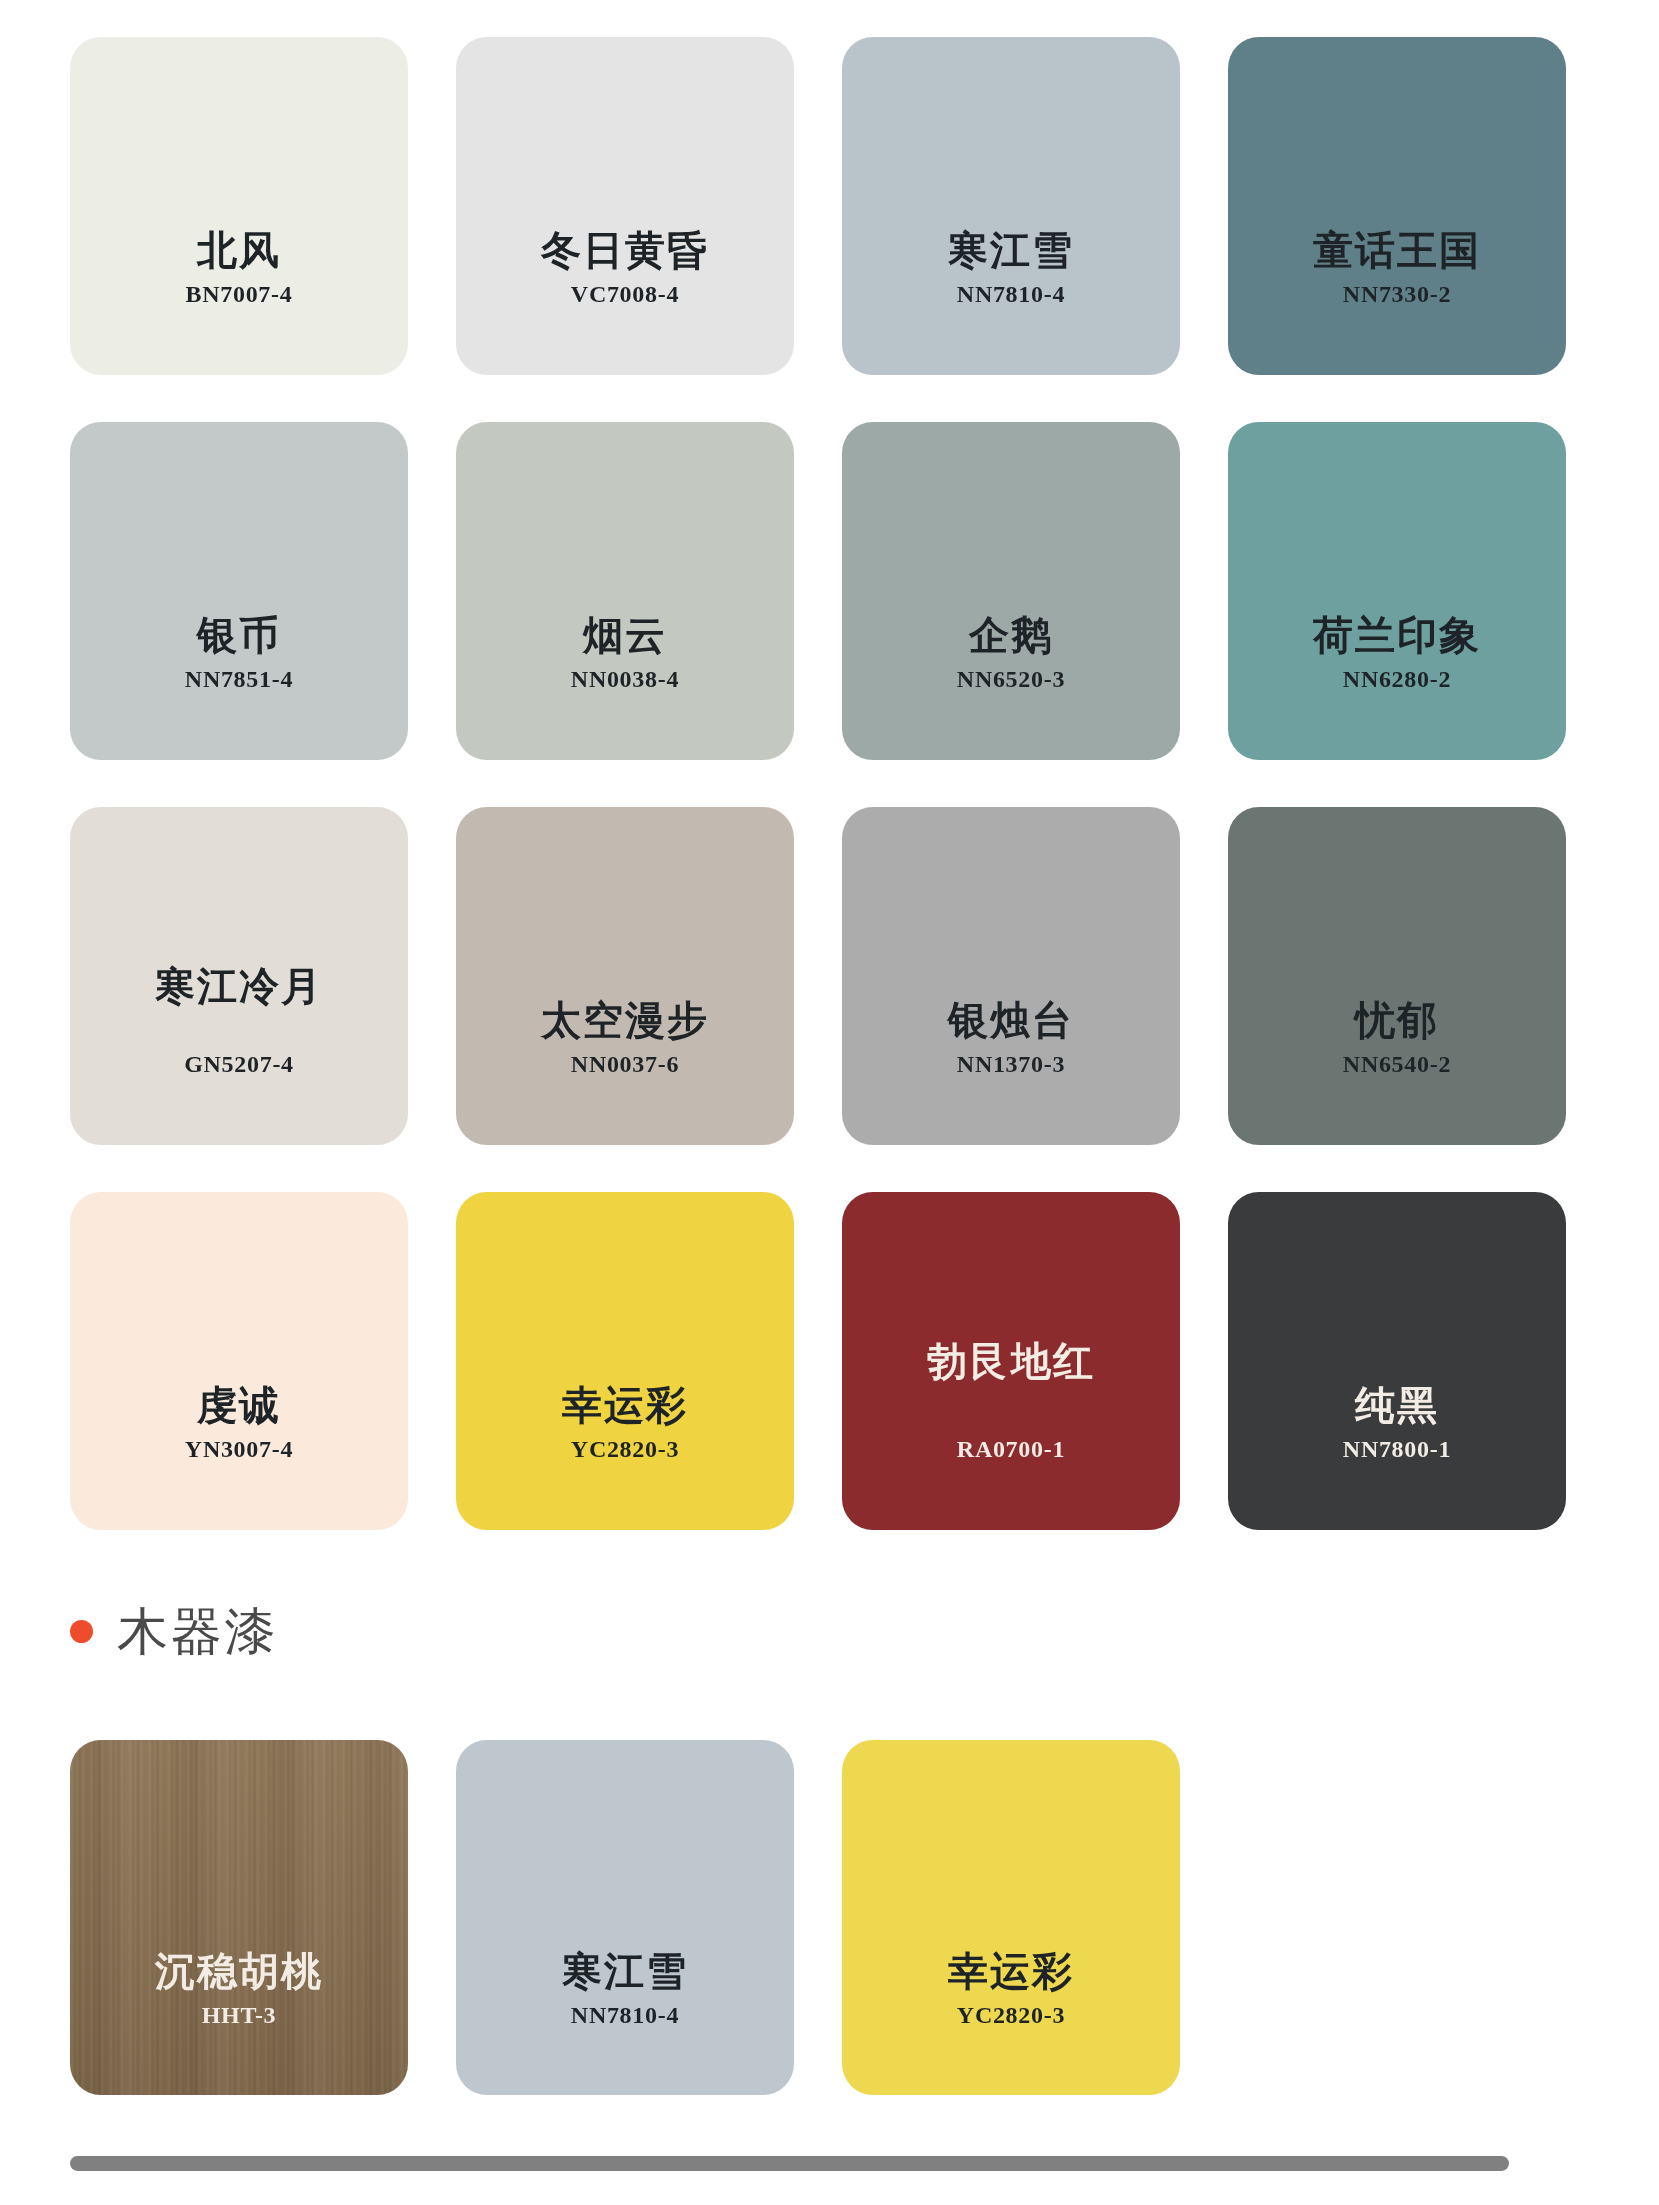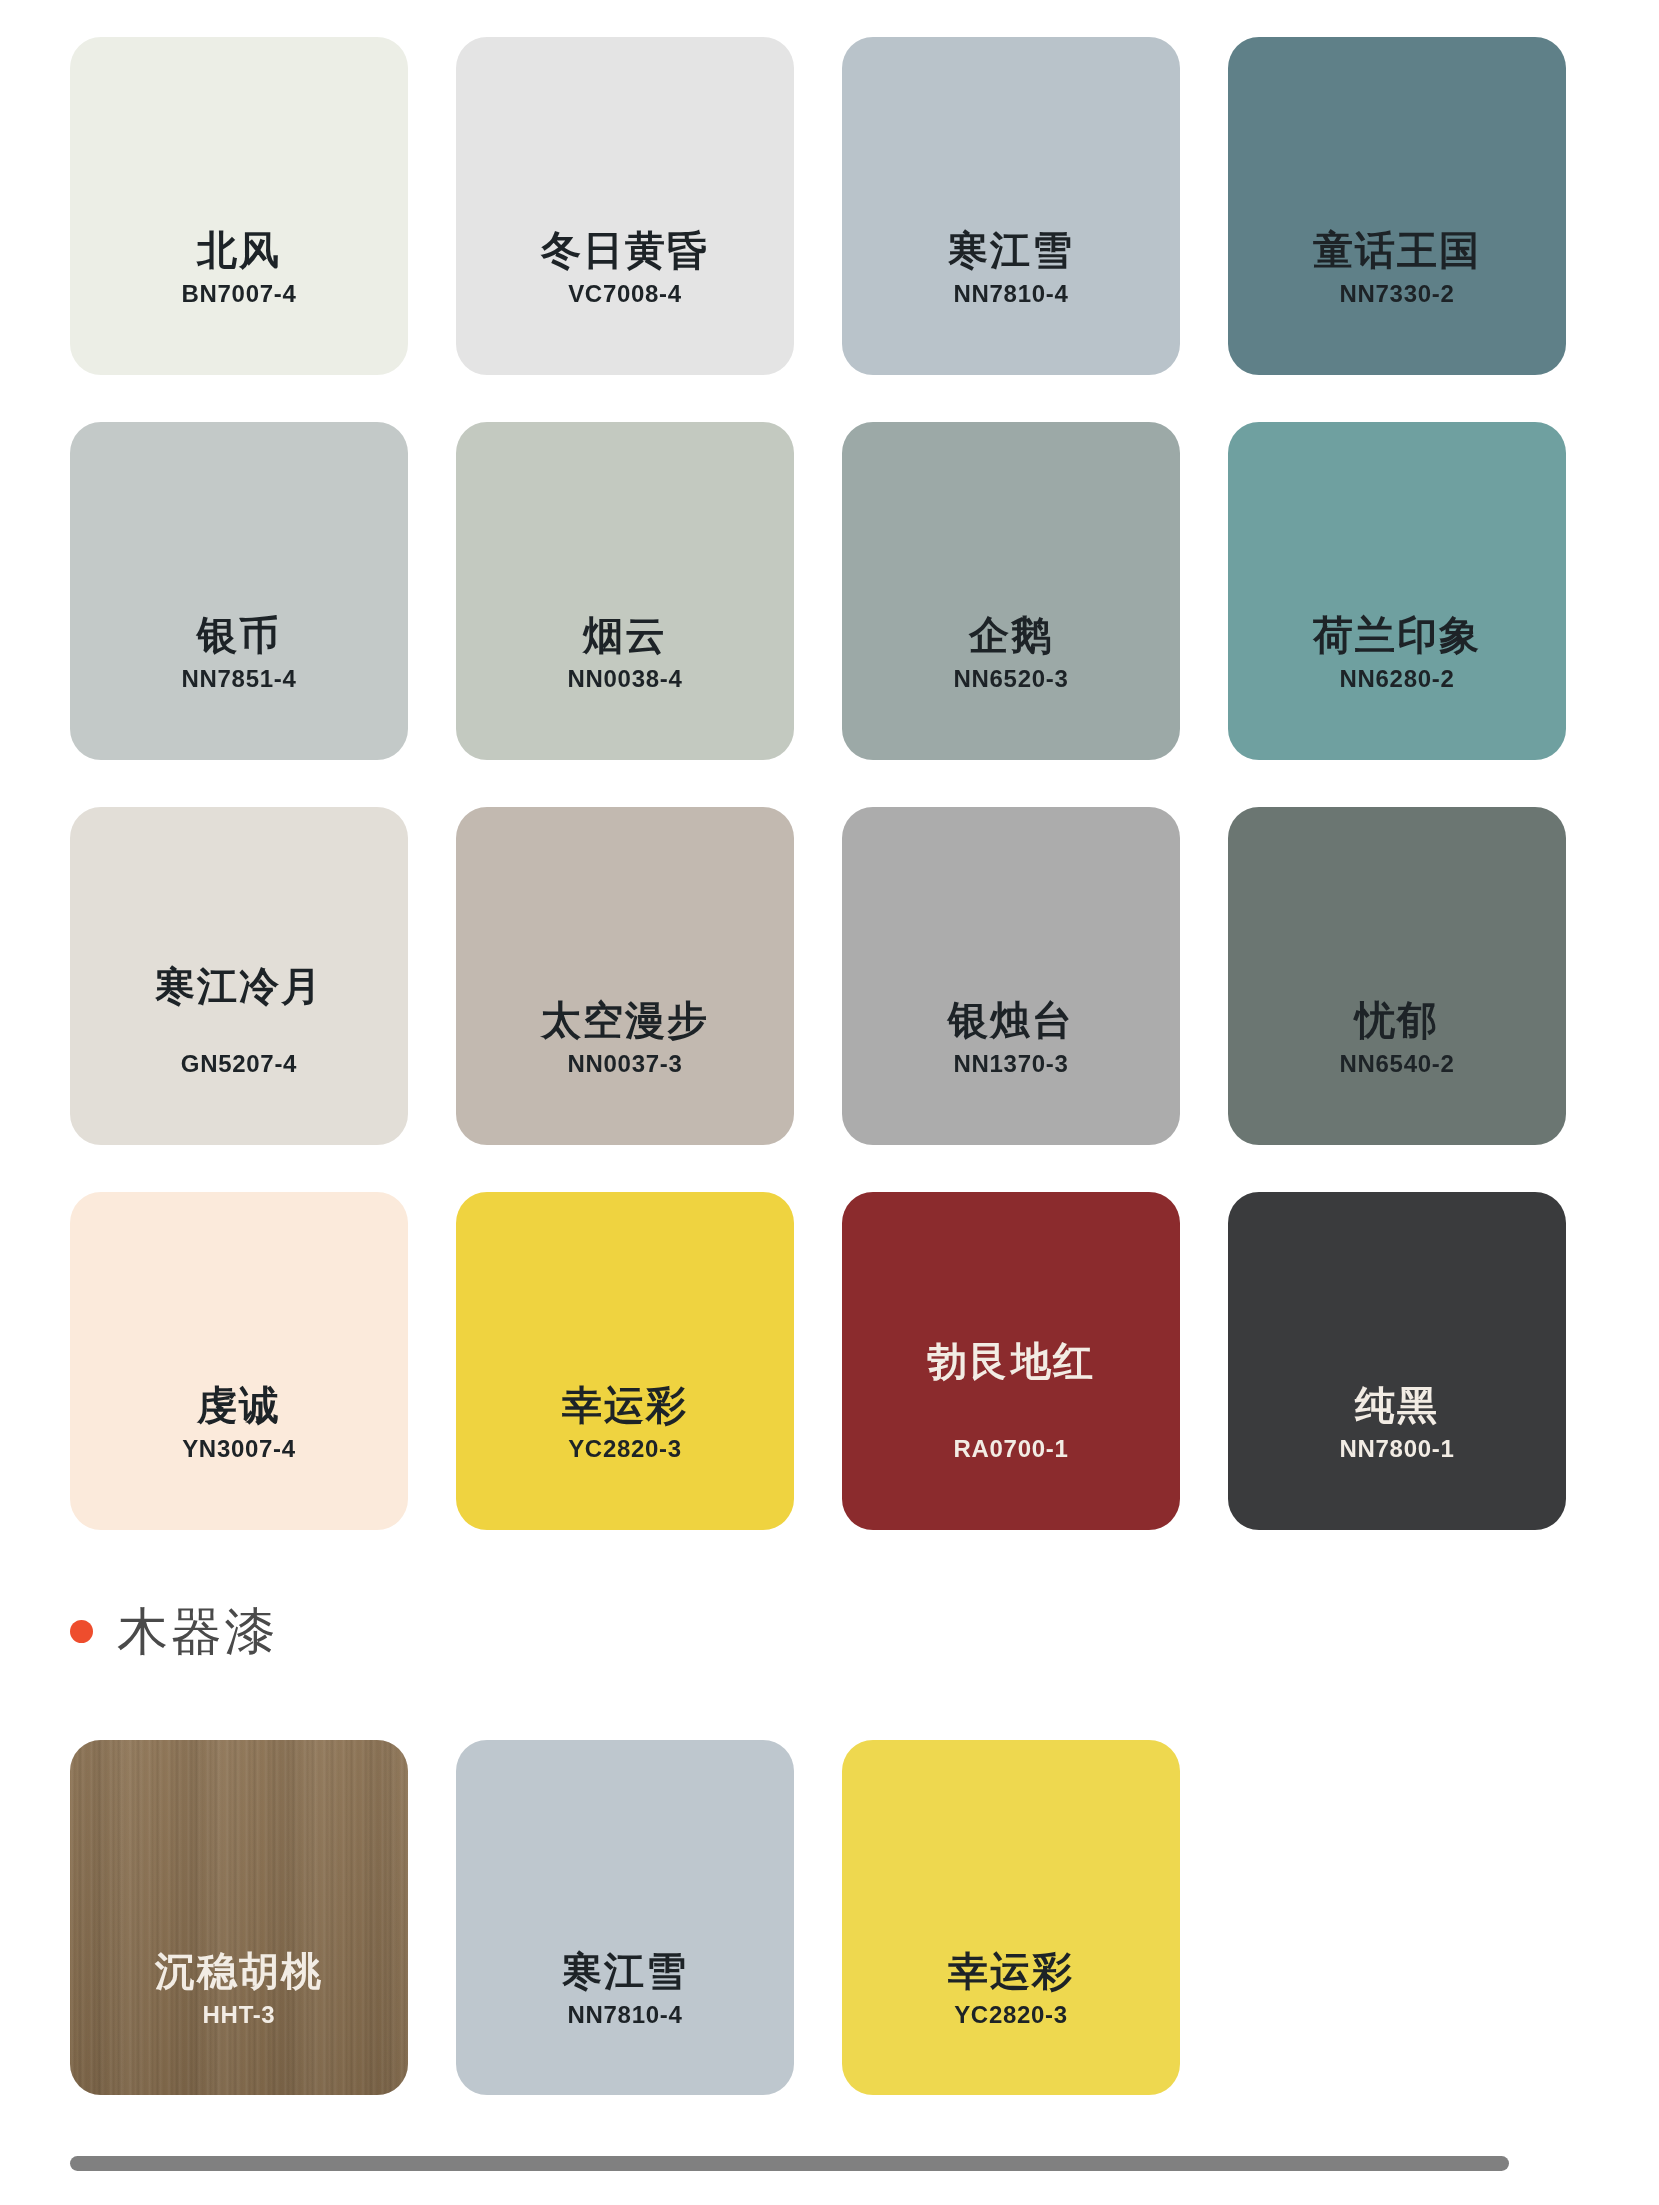--- a/index.html
+++ b/index.html
@@ -52,21 +52,21 @@
 
   .swatch-name {
     font-size: 40px;
     font-weight: 700;
     letter-spacing: 2px;
     line-height: 1.05;
     text-align: center;
     white-space: nowrap;
   }
   .swatch-code {
-    font-family: Liberation Sans, sans-serif;
+    font-family: Liberation Serif, serif;
     font-size: 24px;
     font-weight: 700;
     letter-spacing: 0.7px;
     line-height: 1.1;
     text-align: center;
     white-space: nowrap;
     margin-top: 9.4px;
   }
 
   .label-dark .swatch-name,
@@ -176,21 +176,21 @@
       </div>
     </div>
 
     <div class="grid-row" style="margin-top:47px;">
       <div class="swatch label-dark" style="width:338px;height:338px;margin-right:48px;padding-bottom:68px;background:#e2ded7;gap:34px;">
         <div class="swatch-name">寒江冷月</div>
         <div class="swatch-code">GN5207-4</div>
       </div>
       <div class="swatch label-dark" style="width:338px;height:338px;margin-right:48px;padding-bottom:68px;background:#c2b9b0;">
         <div class="swatch-name">太空漫步</div>
-        <div class="swatch-code">NN0037-3</div>
+        <div class="swatch-code">NN0037-6</div>
       </div>
       <div class="swatch label-dark" style="width:338px;height:338px;margin-right:48px;padding-bottom:68px;background:#acacac;">
         <div class="swatch-name">银烛台</div>
         <div class="swatch-code">NN1370-3</div>
       </div>
       <div class="swatch label-dark" style="width:338px;height:338px;padding-bottom:68px;background:#6b7672;">
         <div class="swatch-name">忧郁</div>
         <div class="swatch-code">NN6540-2</div>
       </div>
     </div>

